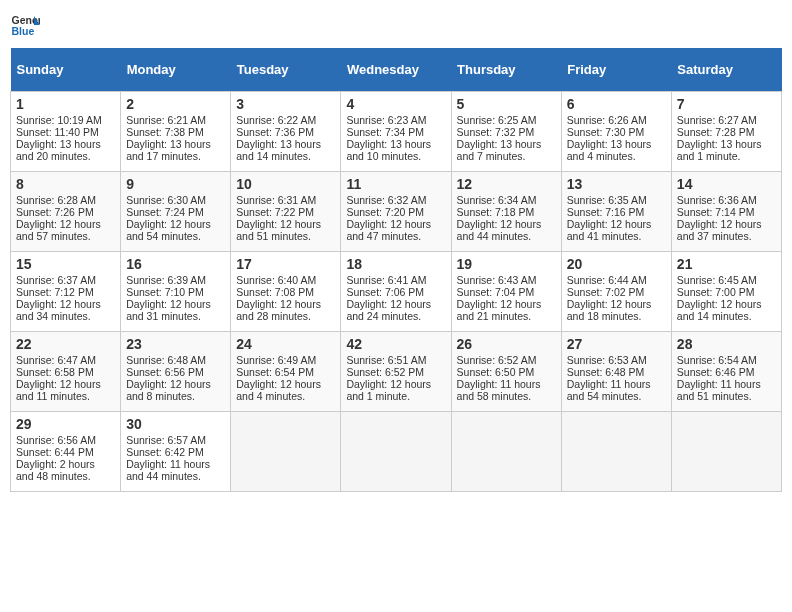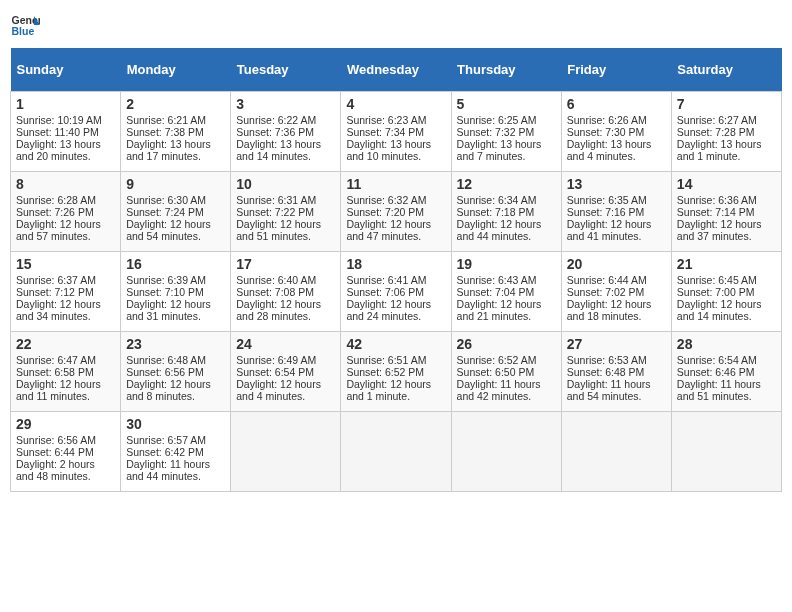--- a/index.html
+++ b/index.html
@@ -205,21 +205,21 @@
         <span>Sunrise: 6:49 AM</span><br>
         <span>Sunset: 6:54 PM</span><br>
         <span>Daylight: 12 hours and 4 minutes.</span></td>
         <td><span class="day-number">42</span>
         <span>Sunrise: 6:51 AM</span><br>
         <span>Sunset: 6:52 PM</span><br>
         <span>Daylight: 12 hours and 1 minute.</span></td>
         <td><span class="day-number">26</span>
         <span>Sunrise: 6:52 AM</span><br>
         <span>Sunset: 6:50 PM</span><br>
-        <span>Daylight: 11 hours and 42 minutes.</span></td>
+        <span>Daylight: 11 hours and 58 minutes.</span></td>
         <td><span class="day-number">27</span>
         <span>Sunrise: 6:53 AM</span><br>
         <span>Sunset: 6:48 PM</span><br>
         <span>Daylight: 11 hours and 54 minutes.</span></td>
         <td><span class="day-number">28</span>
         <span>Sunrise: 6:54 AM</span><br>
         <span>Sunset: 6:46 PM</span><br>
         <span>Daylight: 11 hours and 51 minutes.</span></td>
       </tr>
       <tr>

